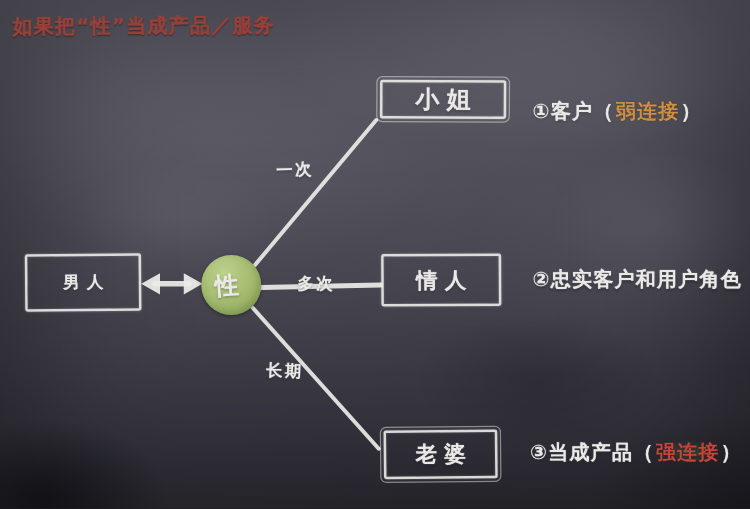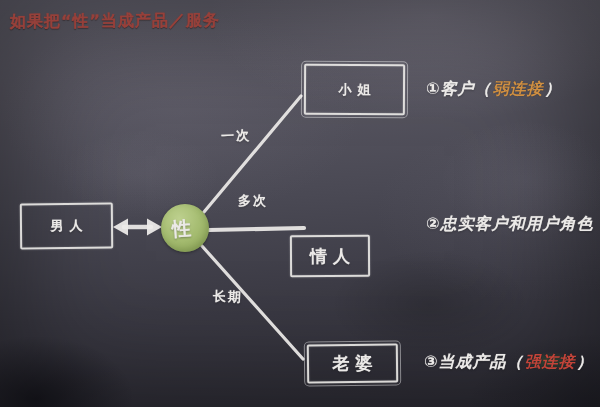--- a/index.html
+++ b/index.html
@@ -35,22 +35,22 @@
   }
 
   .node-box {
     position:absolute; display:flex; align-items:center; justify-content:center;
     border:2px solid rgba(242,241,238,.88); border-radius:2px;
     box-shadow:0 0 2px rgba(255,255,255,.35), inset 0 0 2px rgba(255,255,255,.25);
     font-weight:bold; letter-spacing:6px; text-indent:6px;
   }
   .node-box.double { outline:1px solid rgba(255,255,255,.45); outline-offset:2px; }
   .box-man   { left:20px;  top:203px; width:93px;  height:46px; font-size:13px; transform:rotate(-0.5deg); }
-  .box-miss  { left:304px; top:64px;  width:101px; height:51px; font-size:13px; transform:rotate(0.3deg); }
-  .box-lover { left:290px; top:203px; width:80px;  height:42px; font-size:17px; transform:rotate(-0.3deg);margin-top:32px; }
+  .box-miss  { left:304px; top:64px;  width:101px; height:31px; font-size:19px; transform:rotate(0.3deg); }
+  .box-lover { left:305px; top:203px; width:96px;  height:42px; font-size:17px; transform:rotate(-0.3deg); }
   .box-wife  { left:307px; top:344px; width:91px;  height:39px; font-size:17px; transform:rotate(-0.6deg); }
 
   .circle-sex {
     position:absolute; left:161px; top:204px; width:48px; height:48px;
     border-radius:50%;
     background:radial-gradient(circle at 38% 30%, #bdd08e 0%, #a6bd72 45%, #8ea757 100%);
     box-shadow:0 1px 3px rgba(0,0,0,.35), inset -2px -3px 6px rgba(60,80,30,.25);
     display:flex; align-items:center; justify-content:center;
     font-size:19px; font-weight:bold;
   }
@@ -58,27 +58,26 @@
 
   svg.connectors { position:absolute; left:0; top:0; width:600px; height:407px; }
   svg .chalk-line { stroke:#eceae8; stroke-linecap:round; opacity:.93; }
   svg .arrow-fill { fill:#eceae8; opacity:.95; }
 
   .edge-label {
     position:absolute; font-size:13px; font-weight:bold; letter-spacing:2px;
     white-space:nowrap;
   }
   .lbl-once { left:221px; top:127px; transform:rotate(-2deg); }
-  .lbl-many { left:238px; top:192px; }
+  .lbl-many { left:238px; top:218px; }
   .lbl-long { left:213px; top:288px; transform:rotate(2deg); }
 
   .annotation {
     position:absolute; font-size:16px; font-weight:bold; letter-spacing:1px;
     white-space:nowrap;
-    font-style:italic;
   }
   .ann-1 { left:426px; top:79px; }
   .ann-2 { left:426px; top:214px;text-align:right; }
   .ann-3 { left:424px; top:352px; }
   .annotation .hl { text-shadow:0 0 1px rgba(0,0,0,.4); padding:0 1px; }
   .ann-3 .hl {
     background:radial-gradient(closest-side, rgba(58,105,58,.45), rgba(58,105,58,.12) 75%, transparent);
     border-radius:4px;
   }
 </style>

